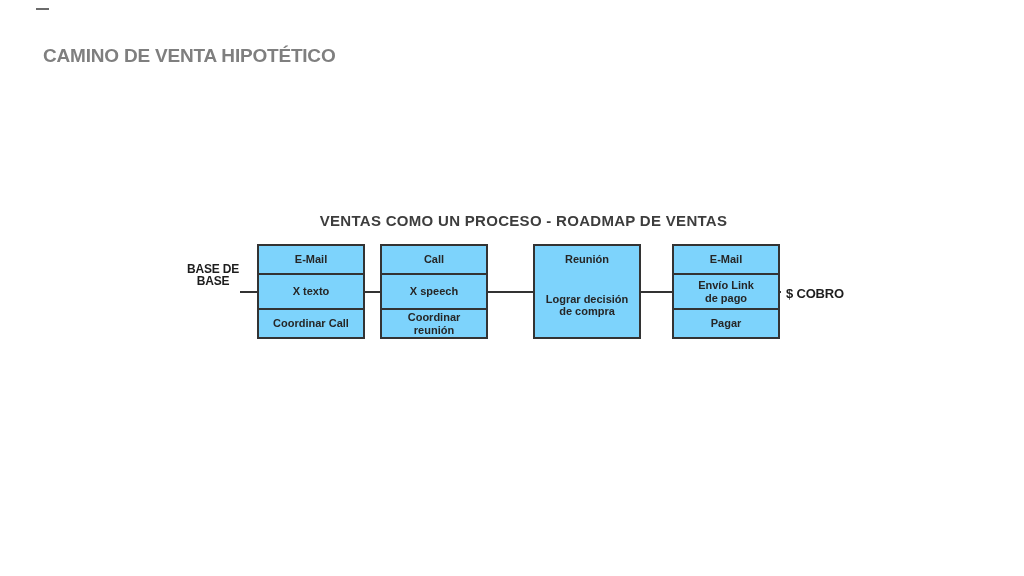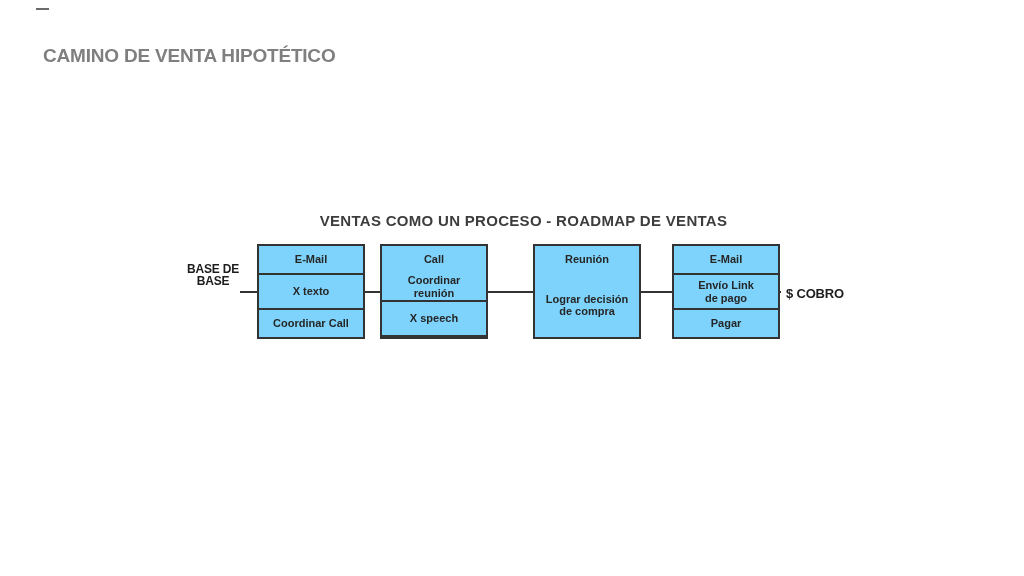--- a/index.html
+++ b/index.html
@@ -142,23 +142,23 @@
     <div class="connector conn-4"></div>
 
     <div class="flow-box box-1">
       <div class="cell cell-top">E-Mail</div>
       <div class="cell cell-mid">X texto</div>
       <div class="cell cell-bot">Coordinar Call</div>
     </div>
 
     <div class="flow-box box-2">
       <div class="cell cell-top">Call</div>
+      <div class="cell cell-mid">X speech</div>
       <div class="cell cell-bot">Coordinar
 reunión</div>
-      <div class="cell cell-mid">X speech</div>
     </div>
 
     <div class="flow-box box-3">
       <div class="cell cell-top">Reunión</div>
       <div class="cell cell-bot">Lograr decisión
 de compra</div>
     </div>
 
     <div class="flow-box box-4">
       <div class="cell cell-top">E-Mail</div>

